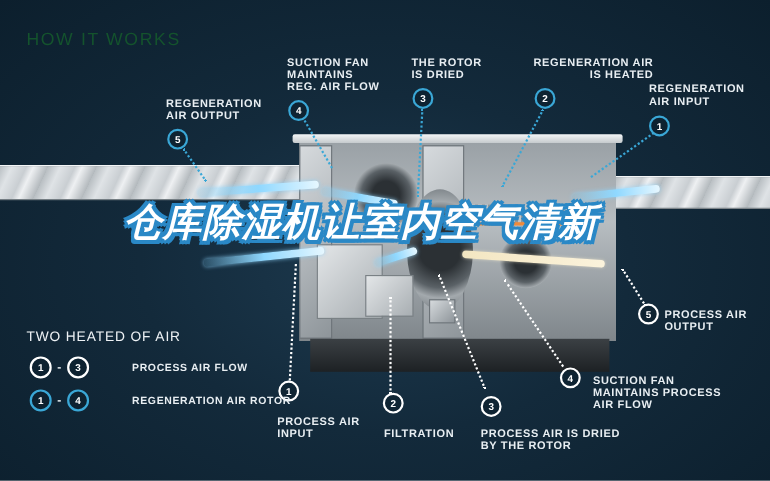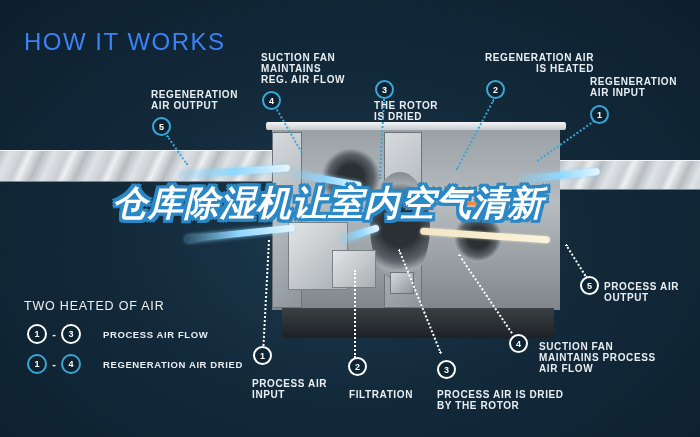--- a/index.html
+++ b/index.html
@@ -6,22 +6,22 @@
     html, body { width: 700px; height: 437px; overflow: hidden; }
     body {
       position: relative;
       background: radial-gradient(ellipse at 50% 55%, #1d3a4f 0%, #132a3b 45%, #0c1f2d 100%);
       font-family: "Liberation Sans", sans-serif;
       color: #ffffff;
     }
     .abs { position: absolute; }
     .heading {
       left: 24px; top: 28px;
-      font-size: 24px; letter-spacing: 1.5px; font-weight: 400;
-      color: #3b82f6;
+      font-size: 16px; letter-spacing: 1.5px; font-weight: 400;
+      color: #14532d;
     }
     .label {
       font-size: 10px; font-weight: 700; letter-spacing: 0.6px;
       line-height: 11px; color: #e8eef2; text-transform: uppercase;
       white-space: pre-line;
     }
     .marker {
       position: absolute;
       width: 19px; height: 19px; border-radius: 50%;
       border: 2px solid #ffffff;
@@ -82,21 +82,21 @@
       text-shadow:
         -3px -3px 0 #2a88c6, 3px -3px 0 #2a88c6, -3px 3px 0 #2a88c6, 3px 3px 0 #2a88c6,
         0 -3px 0 #2a88c6, 0 3px 0 #2a88c6, -3px 0 0 #2a88c6, 3px 0 0 #2a88c6;
       font-style: italic;
     }
 
     .legend-title { left: 24px; top: 299px; font-size: 12.5px; letter-spacing: 0.8px; color: #eef2f5; }
     .legend-row { position: absolute; left: 27px; display: flex; align-items: center; }
     .legend-row .marker { position: relative; width: 20px; height: 20px; }
     .legend-dash { width: 14px; text-align: center; font-weight: 700; font-size: 11px; color: #e8eef2; }
-    .legend-text { margin-left: 22px; font-size: 9.5px; font-weight: 700; letter-spacing: 0.6px; color: #e8eef2; }
+    .legend-text { margin-left: 39px; font-size: 9.5px; font-weight: 700; letter-spacing: 0.6px; color: #e8eef2; }
   </style>
 </head>
 <body>
 
 <div class="abs heading">HOW IT WORKS</div>
 
 <div class="duct" style="left:0; top:150px; width:280px; height:32px;"></div>
 <div class="duct" style="left:560px; top:160px; width:140px; height:30px;"></div>
 
 <div class="abs machine">
@@ -132,21 +132,21 @@
 <div class="leader blue" style="left:166px; top:136px; height:36px; transform:rotate(-35deg);"></div>
 
 <div class="abs label" style="left:261px; top:52px;">SUCTION FAN
 MAINTAINS
 REG. AIR FLOW</div>
 <div class="marker blue" style="left:262px; top:91px;">
     <span>4</span>
   </div>
 <div class="leader blue" style="left:276px; top:110px; height:50px; transform:rotate(-30deg);"></div>
 
-<div class="abs label" style="left:374px; top:52px;margin-top:48px;">THE ROTOR
+<div class="abs label" style="left:374px; top:52px;">THE ROTOR
 IS DRIED</div>
 <div class="marker blue" style="left:375px; top:80px;">
     <span>3</span>
   </div>
 <div class="leader blue" style="left:383px; top:99px; height:80px; transform:rotate(3deg);"></div>
 
 <div class="abs label" style="left:485px; top:52px;text-align:right;">REGENERATION AIR
 IS HEATED</div>
 <div class="marker blue" style="left:486px; top:80px;">
     <span>2</span>
@@ -209,14 +209,14 @@
 </div>
 
 <div class="legend-row" style="top:354px;">
   <div class="marker blue">
       <span>1</span>
     </div>
   <span class="legend-dash">-</span>
   <div class="marker blue">
       <span>4</span>
     </div>
-  <span class="legend-text">REGENERATION AIR DRIED</span>
+  <span class="legend-text">REGENERATION AIR ROTOR</span>
 </div>
 
 </body></html>

